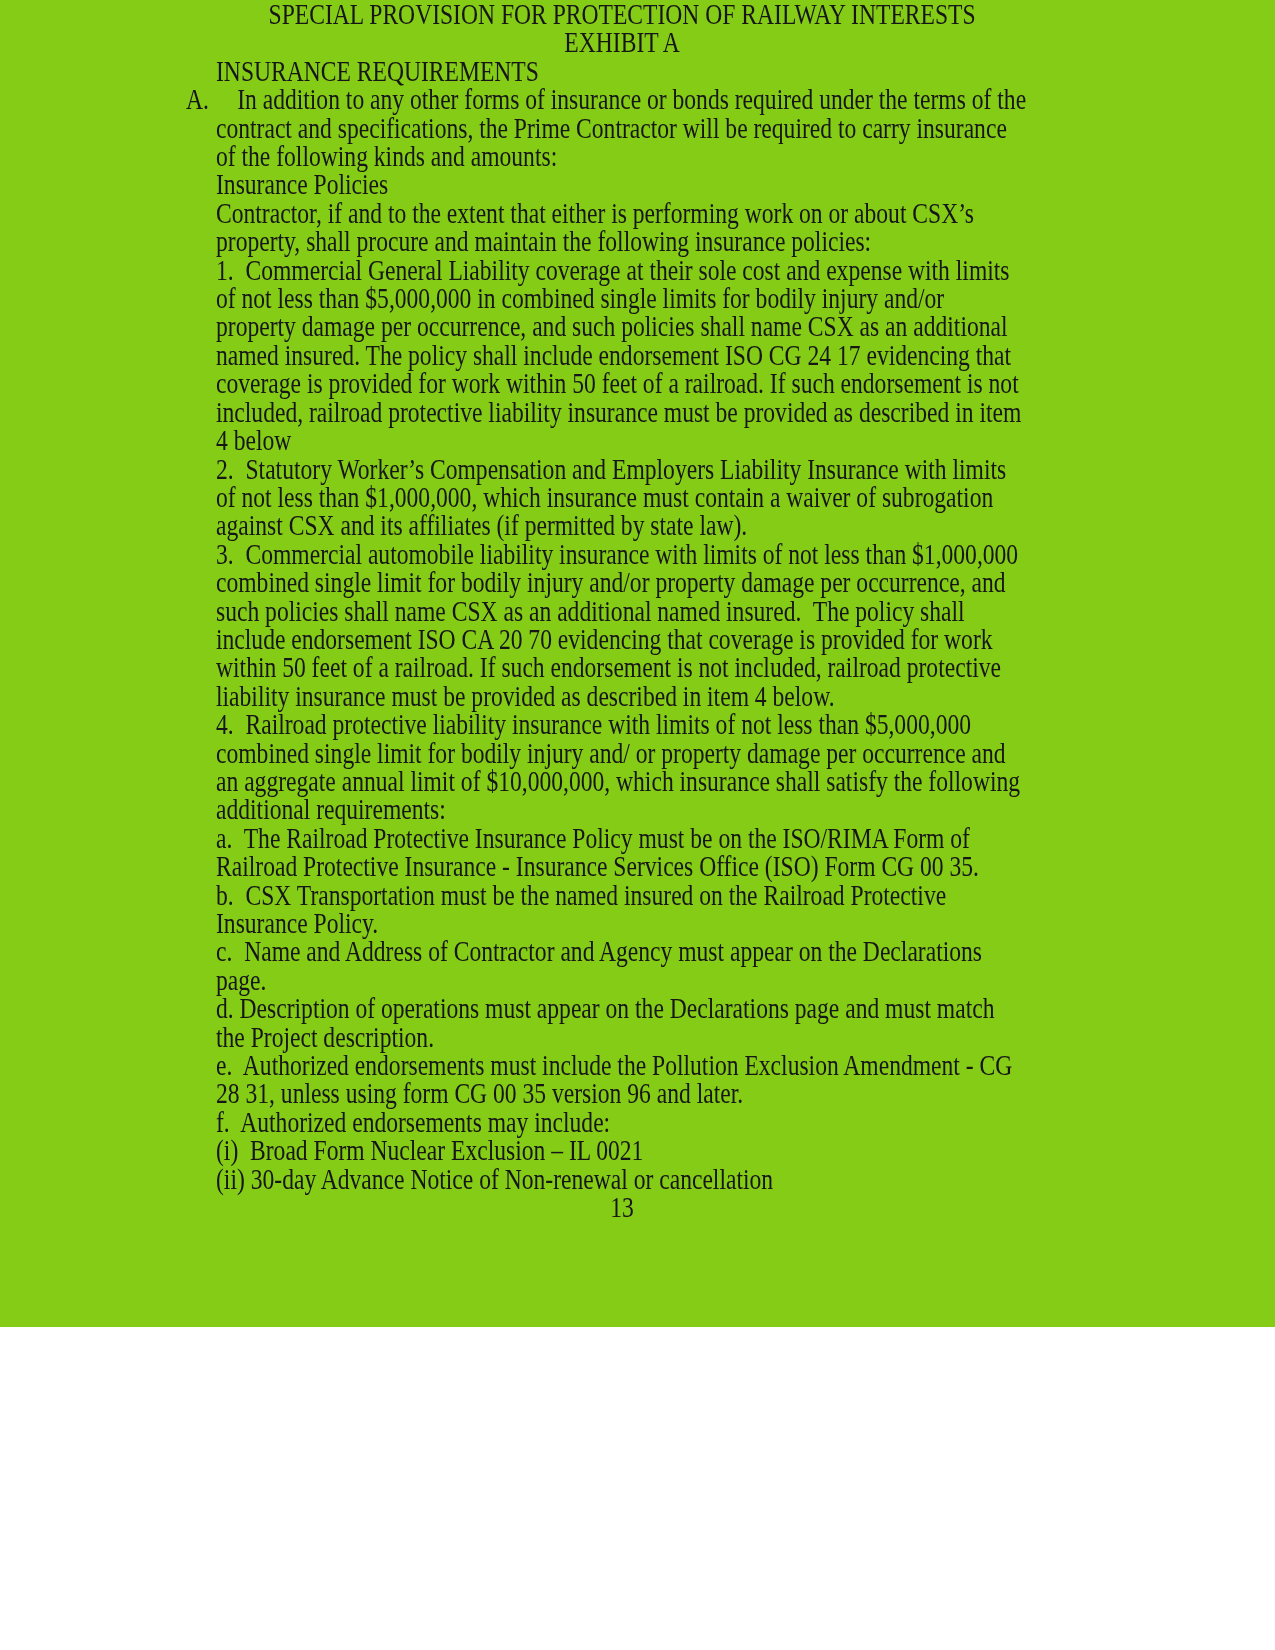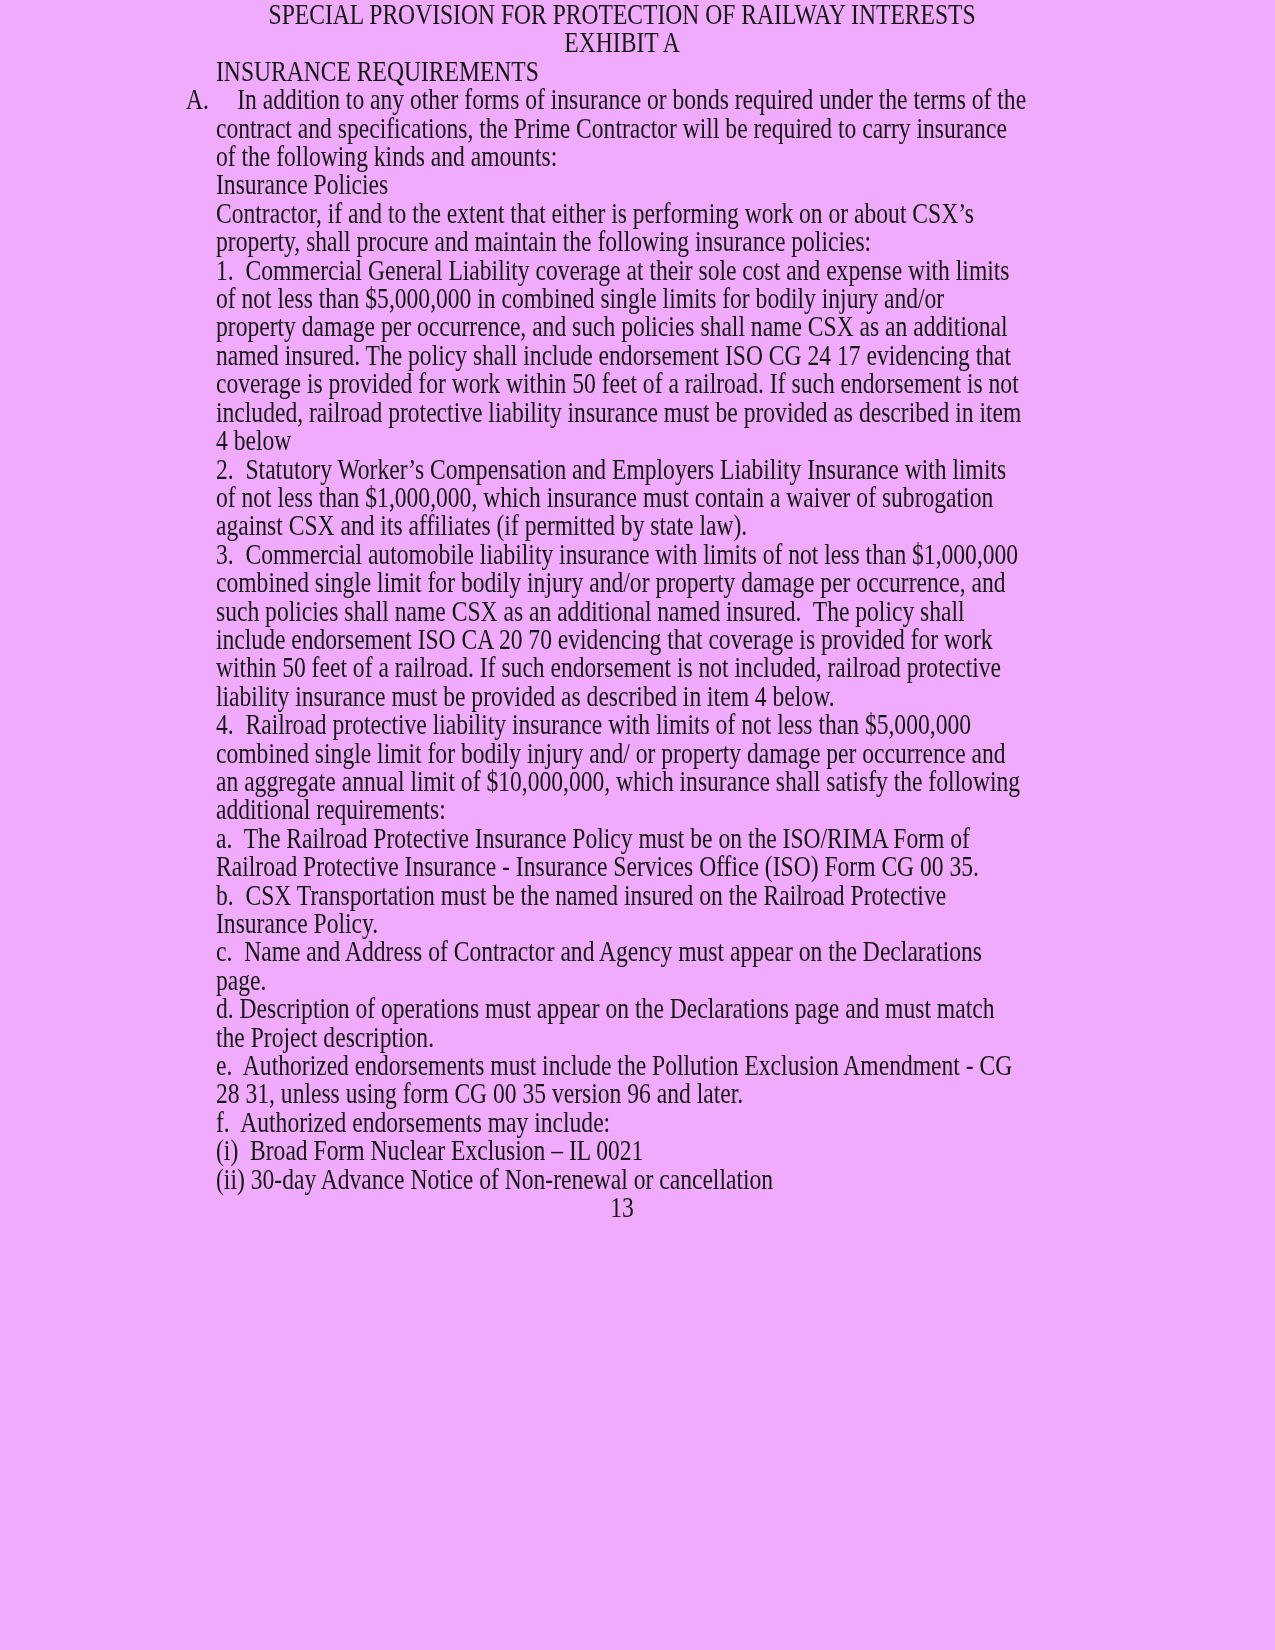--- a/index.html
+++ b/index.html
@@ -3,22 +3,22 @@
 <meta charset="utf-8">
 <style>
   html, body {
     margin: 0;
     padding: 0;
     background: #ffffff;
   }
   .page {
     position: relative;
     width: 1275px;
-    height: 1650px;
-    background: #f0abfc;
+    height: 1327px;
+    background: #84cc16;
     overflow: hidden;
   }
   .content {
     position: absolute;
     left: 216px;
     top: 0;
     width: 999px;
     transform: scaleX(0.813);
     transform-origin: 0 0;
     font-family: "Liberation Serif", "DejaVu Serif", serif;

